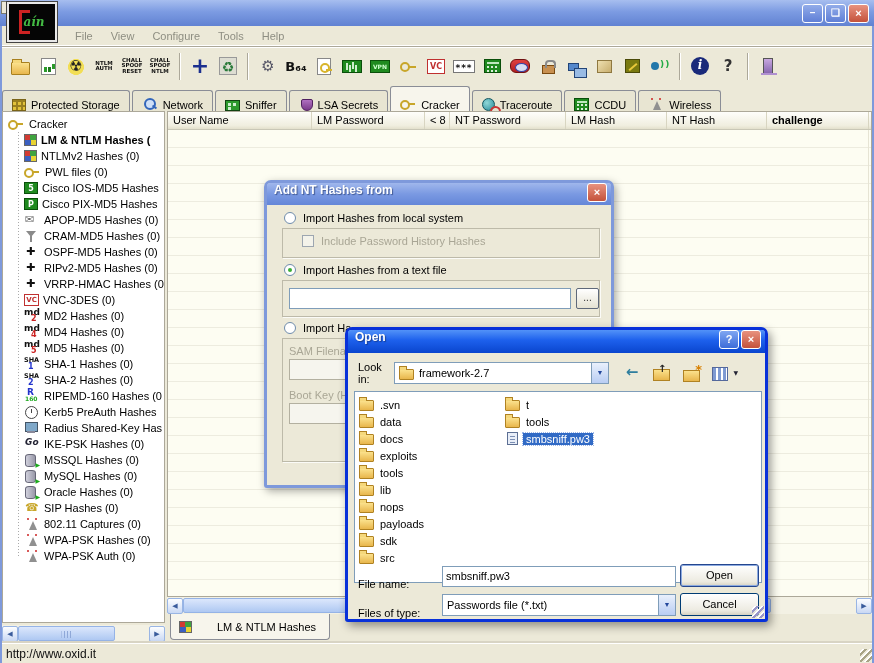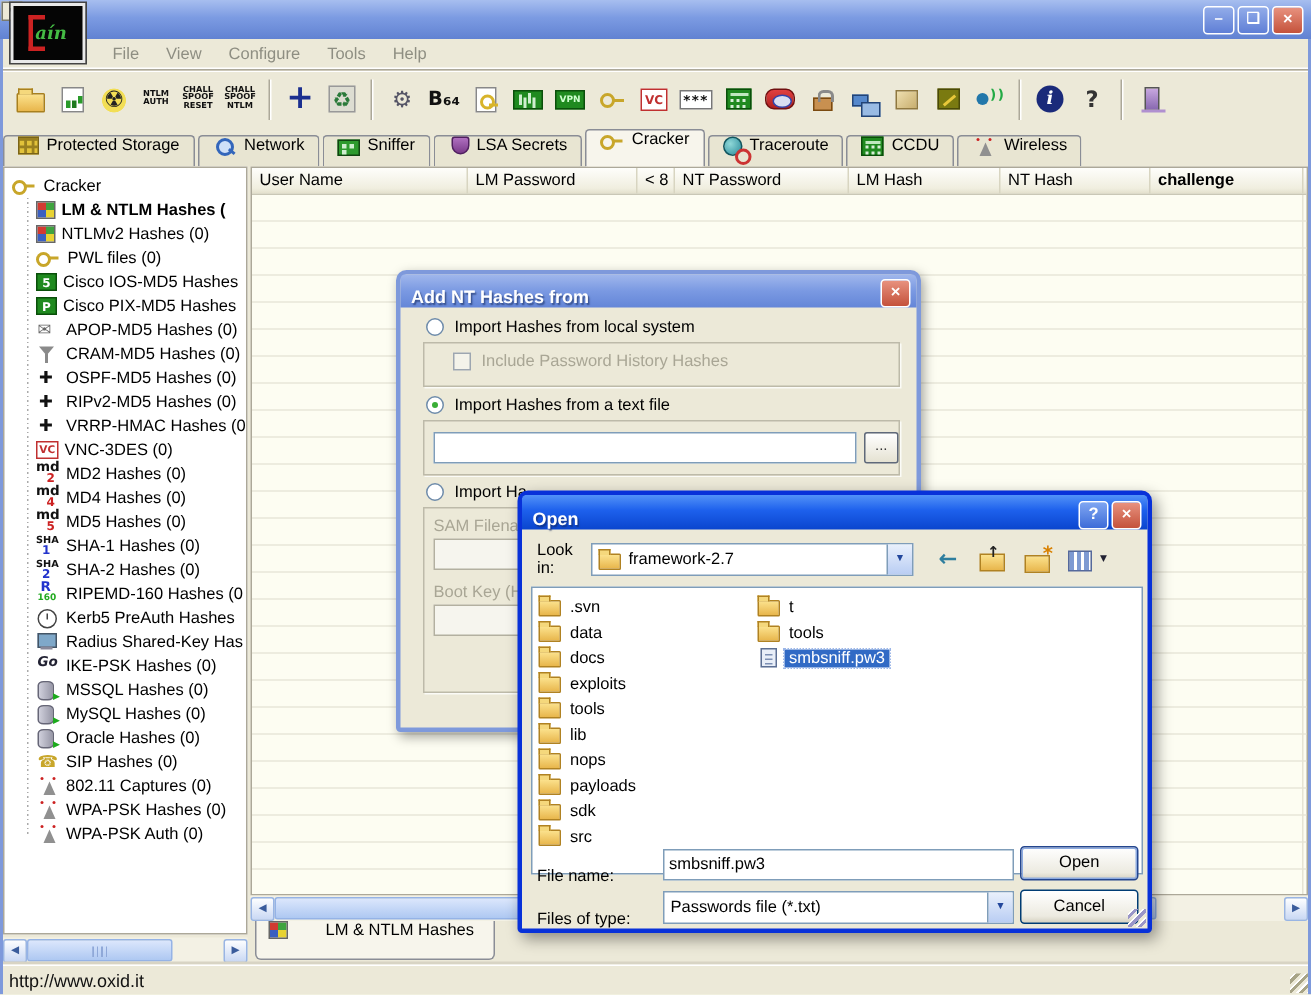--- a/index.html
+++ b/index.html
@@ -74,21 +74,21 @@
 .t-speaker-icon::before{content:"";position:absolute;left:1px;top:3px;width:8px;height:8px;background:#2277AA;border-radius:50%;}
 .t-speaker-icon::after{content:") )";position:absolute;left:10px;top:0;color:#22AA44;font-weight:bold;font-size:9px;letter-spacing:-1px;}
 .t-info-icon{width:18px;height:18px;border-radius:50%;background:#1A2A7A;color:#fff;text-align:center;
  font:italic bold 12px "DejaVu Serif",serif;line-height:17px;}
 .t-help-icon{font-weight:bold;font-size:15px;color:#333;}
 .t-exit-icon{width:10px;height:16px;background:linear-gradient(180deg,#C8A8E0,#8868B0);border:1px solid #555;}
 .t-exit-icon::after{content:"";position:absolute;left:-3px;bottom:-2px;width:16px;height:2px;background:#B090D0;}
 
 
 .tabbar{position:absolute;left:0;top:85px;width:874px;height:26px;background:#ECE9D8;display:flex;align-items:flex-end;padding-left:2px;}
-.tab{height:21px;display:flex;align-items:flex-start;gap:5px;padding:0 9px;background:#E8E5D2;
+.tab{height:21px;display:flex;align-items:flex-end;gap:5px;padding:0 9px;background:#E8E5D2;
  border:1px solid #8A8D96;border-bottom:none;border-radius:3px 3px 0 0;margin-right:2px;color:#000;}
 .tab.active{height:25px;background:#F7F5EC;z-index:2;}
 .tab-lbl{font-size:11px;}
 .tb-ic{width:16px;height:14px;}
 .t-protected-storage-icon{width:14px;height:12px;background:#E2C23A;border:1px solid #7A6418;
  background-image:linear-gradient(90deg,transparent 0 3px,#9A8020 3px 4px),linear-gradient(0deg,transparent 0 3px,#9A8020 3px 4px);background-size:5px 5px;}
 .t-network-tab-icon::before{content:"";position:absolute;left:2px;top:1px;width:8px;height:8px;border:2px solid #3366BB;border-radius:50%;background:#CFE0F8;}
 .t-network-tab-icon::after{content:"";position:absolute;left:10px;top:9px;width:5px;height:2px;background:#3366BB;transform:rotate(40deg);}
 .t-sniffer-icon{width:15px;height:11px;background:#2E9A2E;border:1px solid #114411;margin-top:2px;}
 .t-sniffer-icon::after{content:"";position:absolute;left:2px;top:2px;width:3px;height:3px;background:#CFEECF;box-shadow:5px 0 0 #CFEECF,0 4px 0 #CFEECF;}
@@ -162,34 +162,34 @@
  background:repeating-linear-gradient(90deg,#8FA8D8 0 1px,transparent 1px 3px);}
 .main-hscroll{position:absolute;left:167px;top:597px;width:705px;height:17px;}
 .main-hscroll .sb-thumb{width:588px;}
 .main-hscroll .spacer{flex:1;}
 .sidebar-hscroll{position:absolute;left:2px;top:625px;width:163px;height:17px;}
 .sidebar-hscroll .sb-thumb{width:97px;}
 .sidebar-hscroll .spacer{flex:1;}
 
 
 .bottomtabs{position:absolute;left:167px;top:614px;width:705px;height:29px;background:#ECE9D8;}
-.btab{position:absolute;left:3px;top:0;height:26px;width:160px;display:flex;gap:20px;padding:0 8px;
+.btab{position:absolute;left:3px;top:0;height:26px;width:160px;display:flex;align-items:center;gap:20px;padding:0 8px;
  background:#F7F5EC;border:1px solid #8A8D96;border-top:none;border-radius:0 0 4px 4px;}
 .btab .lbl{flex:1;text-align:center;}
 .statusbar{position:absolute;left:0;top:643px;width:874px;height:20px;background:#ECE9D8;border-top:1px solid #fff;
  box-shadow:0 -2px 0 #D8D4C4;padding:3px 0 0 6px;font-size:12px;color:#111;}
 .sizegrip{position:absolute;right:1px;bottom:1px;width:13px;height:13px;
  background:repeating-linear-gradient(135deg,transparent 0 2px,#fff 2px 3px,#A8A487 3px 5px);}
 .wborder{position:absolute;top:26px;bottom:0;width:2px;background:#7E99DB;z-index:40;}
 .wborder.left{left:0;}
 .wborder.right{right:0;}
 
 
 .dlg{position:absolute;background:#ECE9D8;border-radius:7px 7px 3px 3px;}
-.cap{height:23px;display:flex;align-items:flex-end;padding:0 4px 0 7px;border-radius:3px 3px 0 0;}
+.cap{height:23px;display:flex;align-items:flex-start;padding:0 4px 0 7px;border-radius:3px 3px 0 0;}
 .cap .ttl{color:#fff;font-weight:bold;font-size:12px;flex:1;text-shadow:1px 1px 1px rgba(20,40,90,.6);}
 .capbtn{width:20px;height:19px;border:1px solid #fff;border-radius:3px;color:#fff;font-weight:bold;font-size:11px;
  line-height:17px;text-align:center;margin-left:2px;}
 .capbtn.red{background:linear-gradient(180deg,#E8927F 0%,#C4523B 100%);}
 .capbtn.blue{background:linear-gradient(180deg,#7FA6F2 0%,#3D6CD8 100%);}
 
 
 .dlg-add{left:264px;top:180px;width:350px;height:308px;border:3px solid #7E99DB;z-index:10;box-shadow:2px 3px 8px rgba(0,0,0,.35);}
 .dlg-add .cap{background:linear-gradient(180deg,#A0B7EC 0%,#7A99E2 50%,#6486D8 100%);height:22px;}
 .dlg-add .bd{position:absolute;left:0;top:22px;right:0;bottom:0;}

